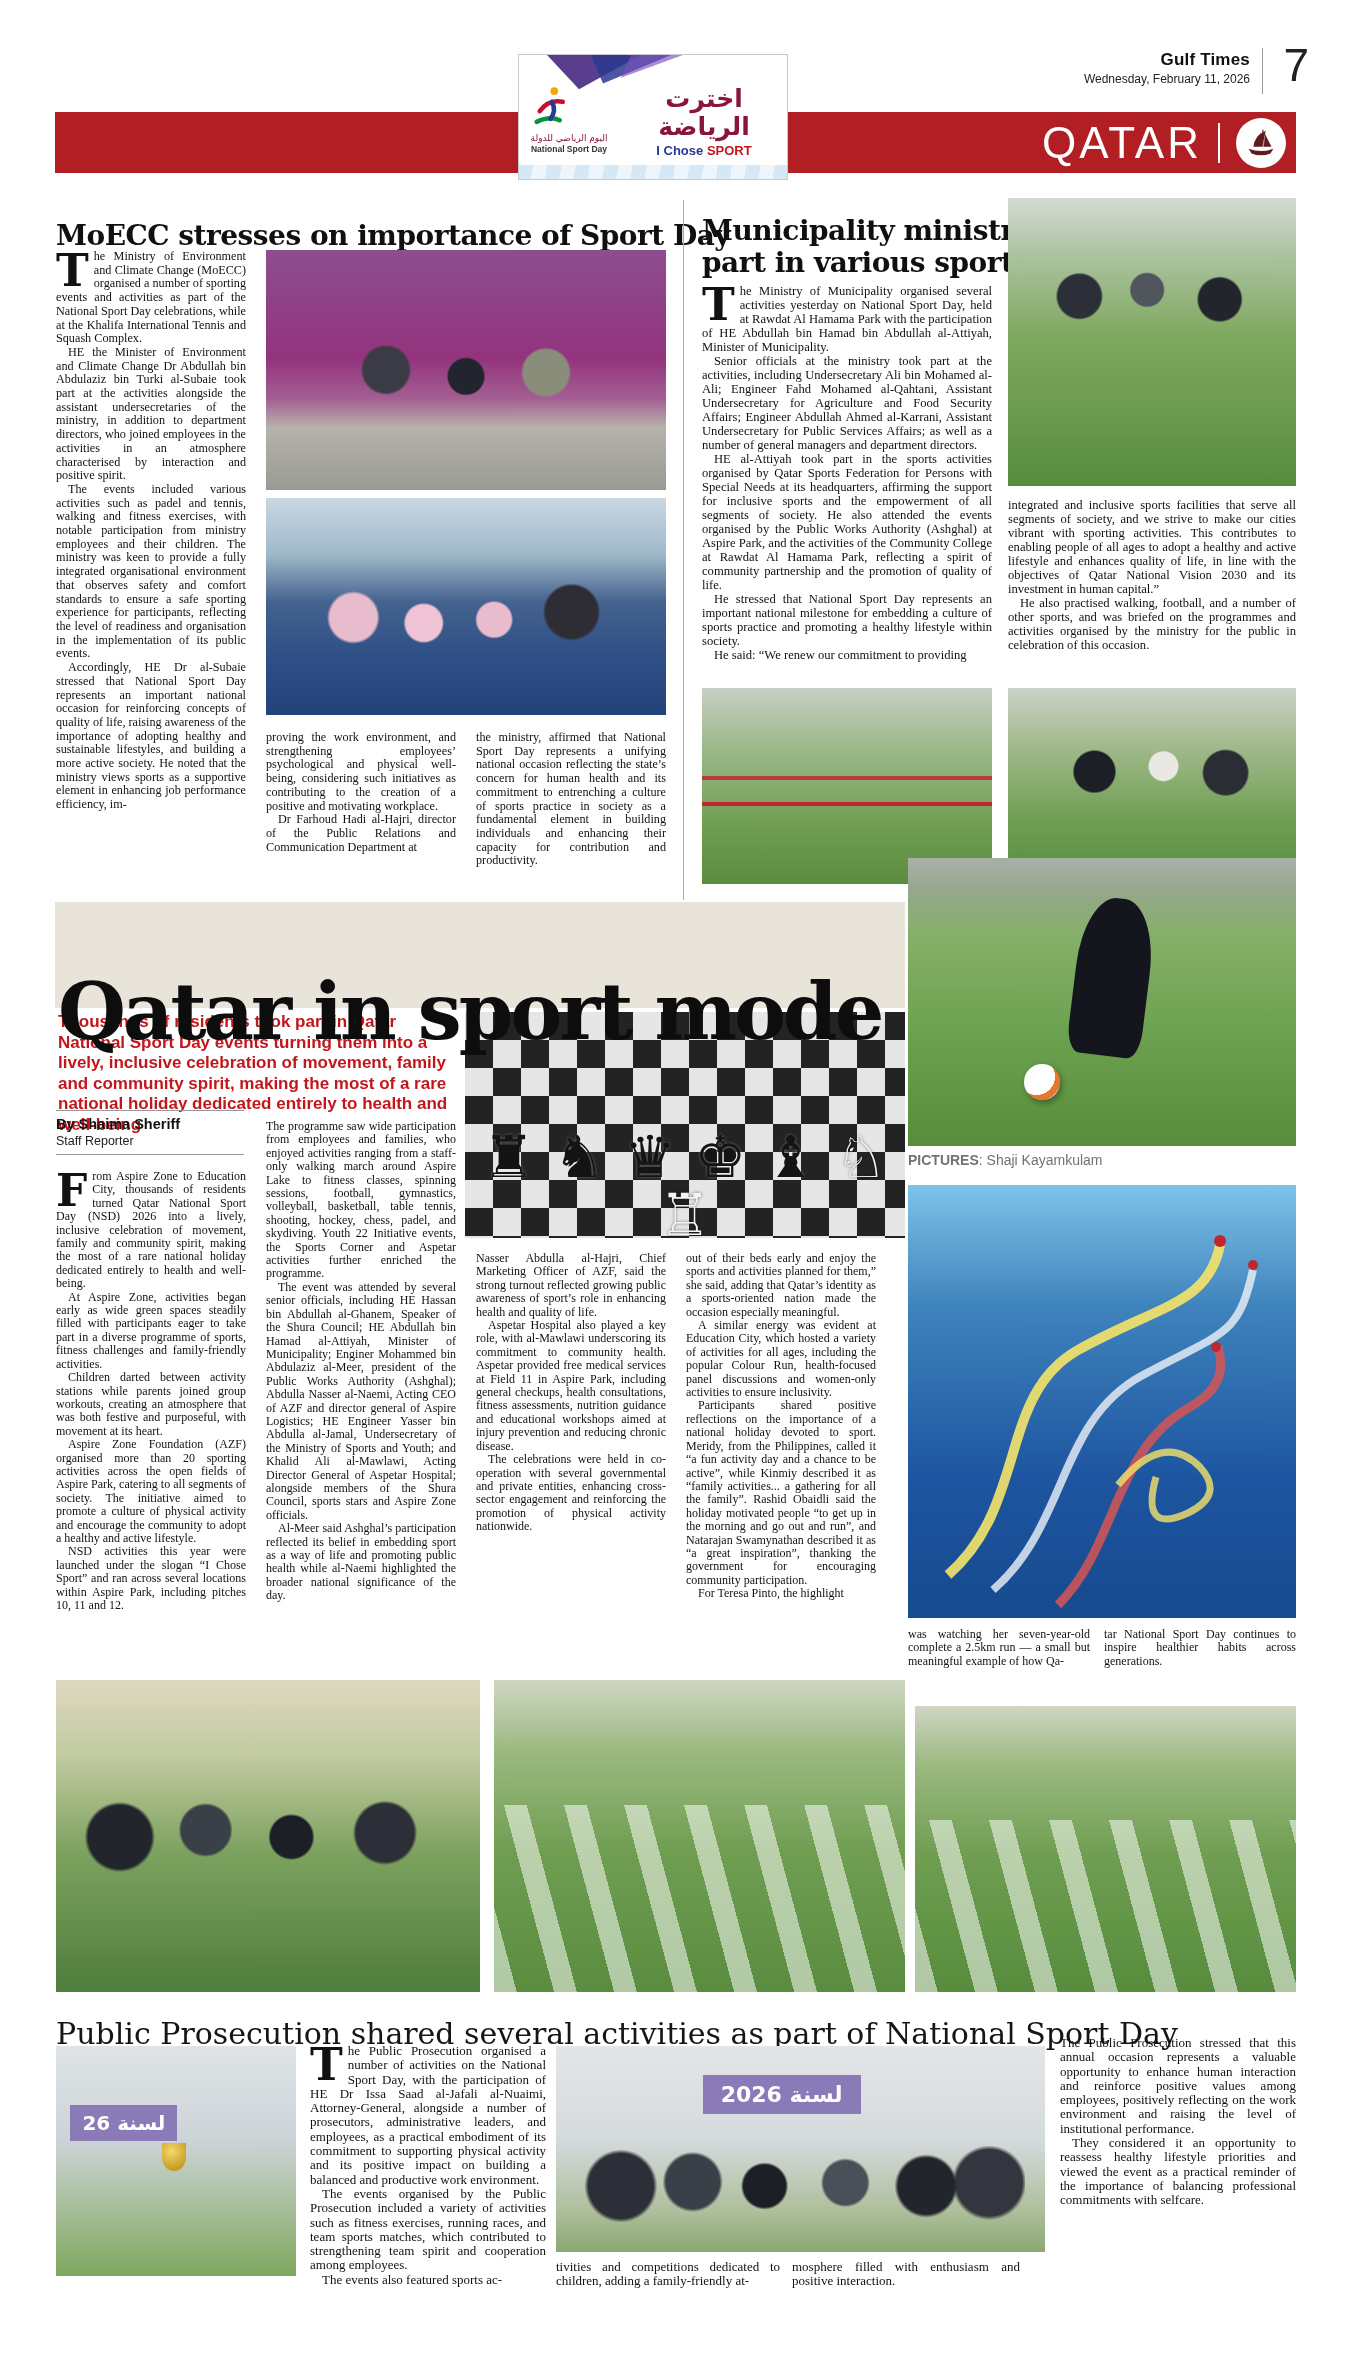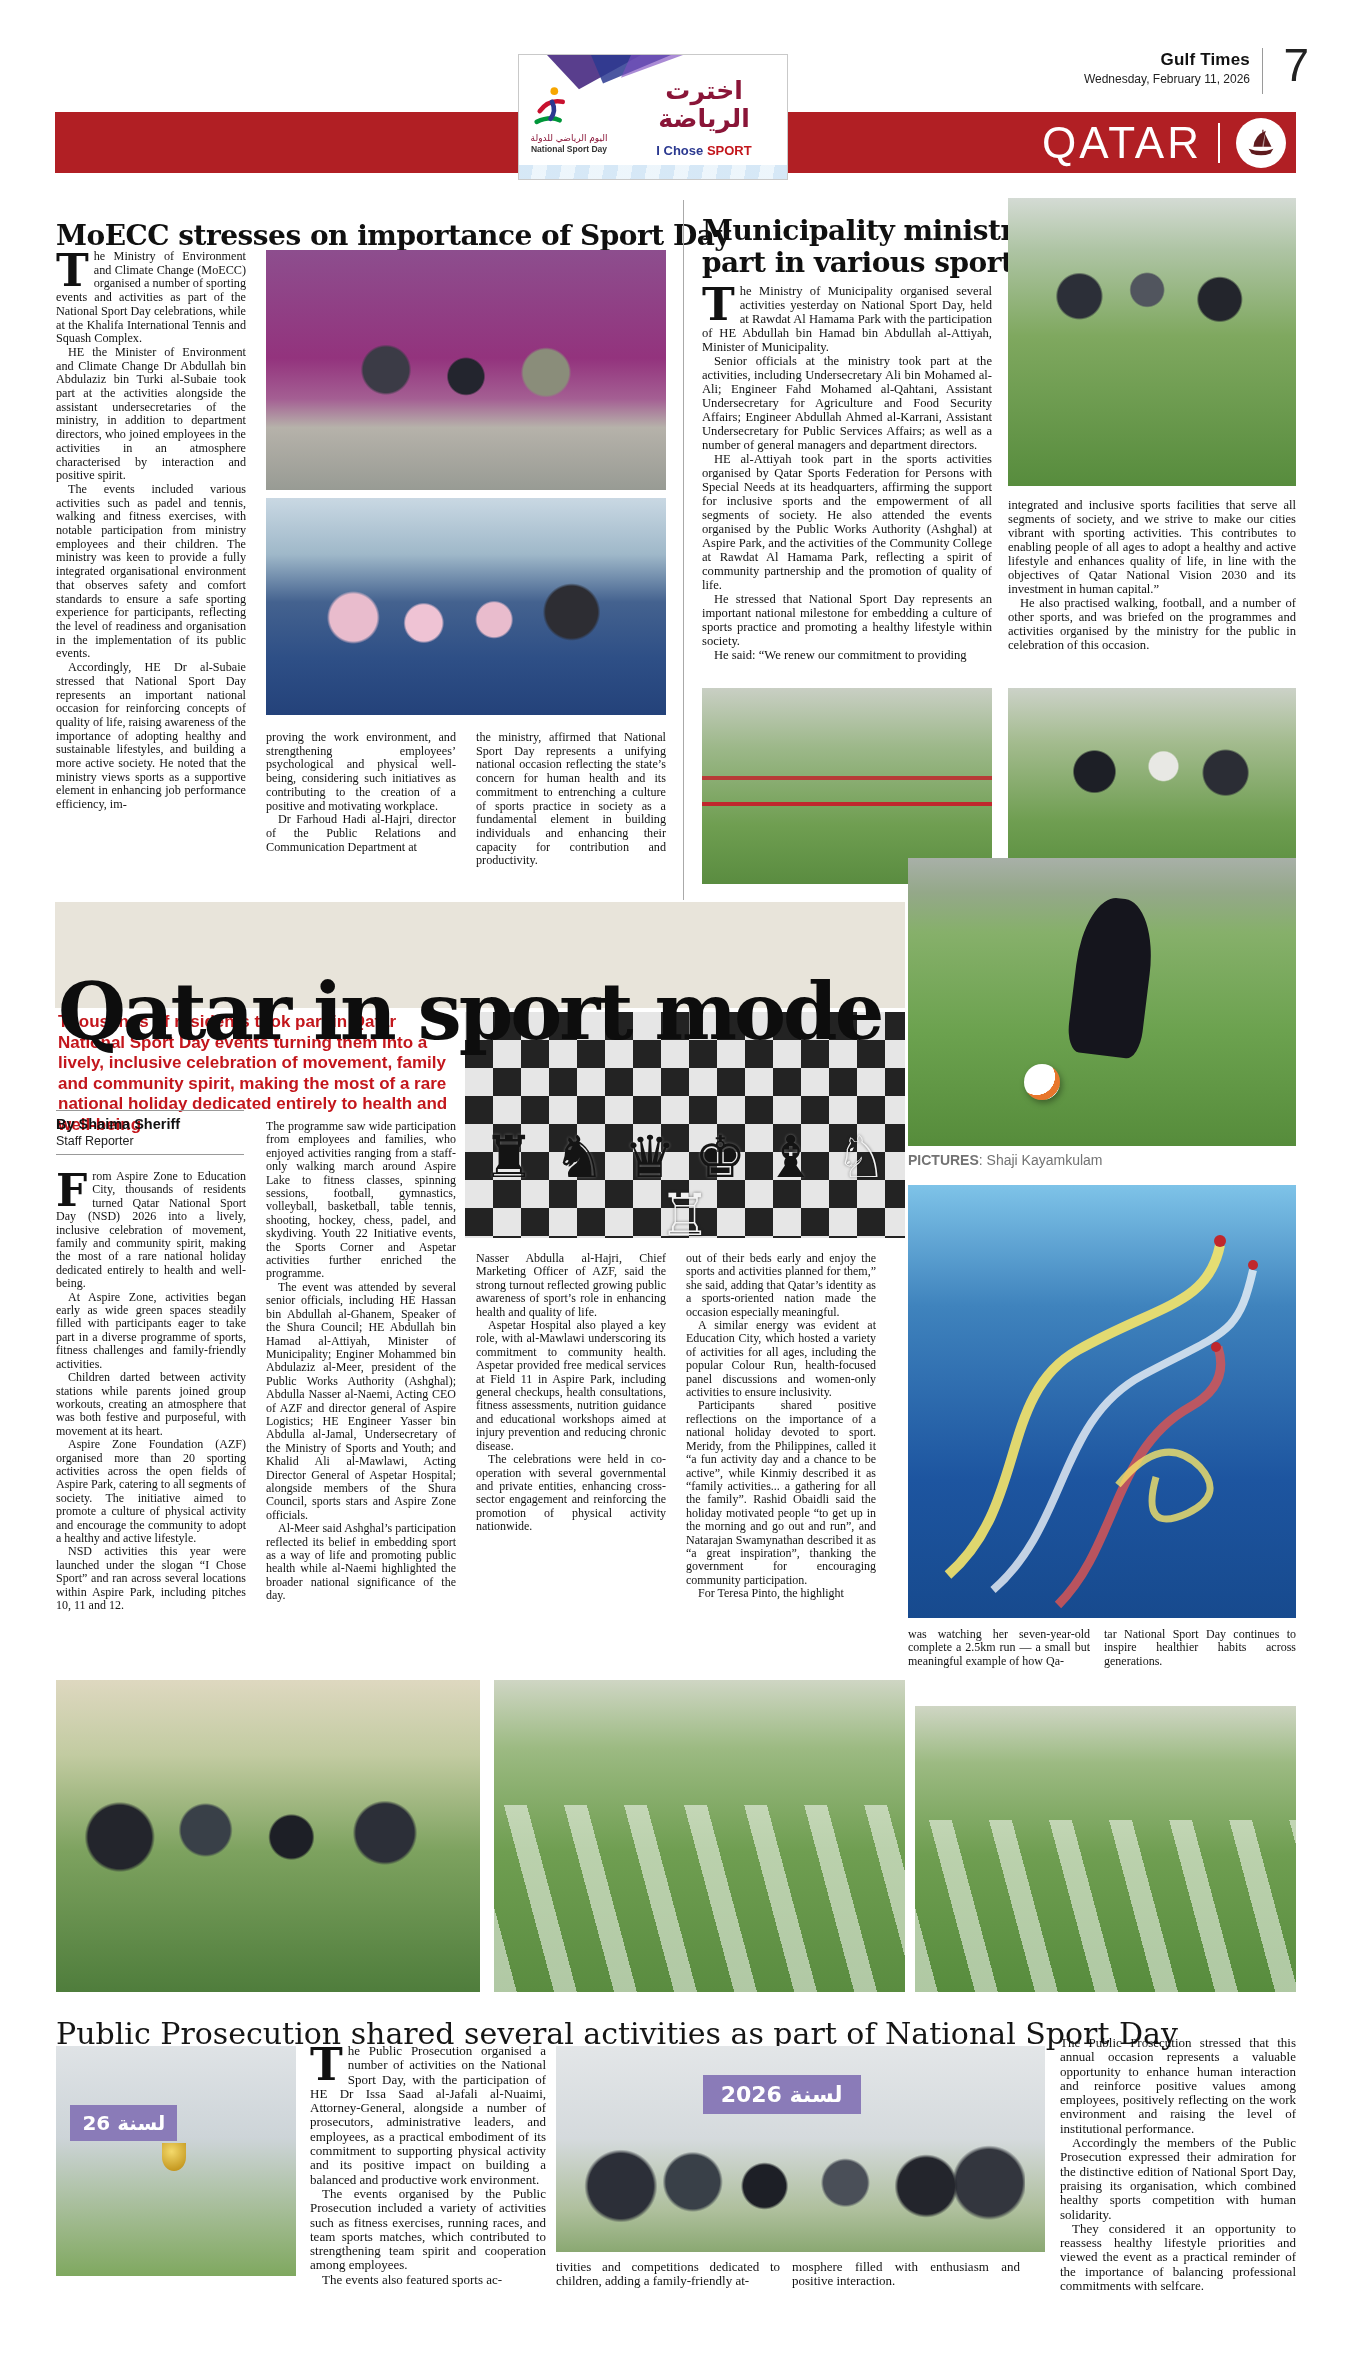--- a/index.html
+++ b/index.html
@@ -27,21 +27,21 @@
   
   .nsd-logo{position:absolute;left:518px;top:54px;width:268px;height:124px;background:#fff;
             border:1px solid #c9c9c9;z-index:5;overflow:hidden;}
   .lg-ribbon{position:absolute;top:0;left:0;width:100%;height:38px;}
   .lg-wave{position:absolute;bottom:0;left:0;right:0;height:14px;
            background:repeating-linear-gradient(100deg,#cfe4f5 0 14px,#eaf4fb 14px 28px);opacity:.85;}
   .lg-figure{position:absolute;left:10px;top:30px;}
   .lg-sub{position:absolute;left:2px;top:78px;width:96px;text-align:center;}
   .lg-sub-ar{font-family:"DejaVu Sans",sans-serif;font-size:9px;color:#8a1538;direction:rtl;}
   .lg-sub-en{font-family:"Liberation Sans",sans-serif;font-size:8.5px;font-weight:bold;color:#333;margin-top:1px;}
-  .lg-ar{position:absolute;right:8px;top:22px;width:150px;text-align:center;direction:rtl;
+  .lg-ar{position:absolute;right:8px;top:30px;width:150px;text-align:center;direction:rtl;
          font-family:"DejaVu Sans",sans-serif;font-weight:bold;color:#8a1538;}
   .lg-ar div{font-size:25px;line-height:28px;}
   .lg-tag{position:absolute;right:8px;top:88px;width:150px;text-align:center;
           font-family:"Liberation Sans",sans-serif;font-size:13px;font-weight:bold;}
   .lg-tag .t1{color:#2b3990;} .lg-tag .t2{color:#c3161c;}
 
   
   .headline{font-family:"DejaVu Serif",serif;font-weight:bold;color:#101010;letter-spacing:-.5px;}
   .a1-headline{left:56px;top:200px;font-size:28px;white-space:nowrap;}
   .a2-headline{left:702px;top:196px;width:480px;font-size:28px;line-height:32px;}
@@ -337,17 +337,16 @@
     <span class="p4-sign-m">لسنة 2026</span>
   </div>
   <div class="col art4 a4-cap1">
     <p class="first">tivities and competitions dedicated to children, adding a family-friendly at-</p>
   </div>
   <div class="col art4 a4-cap2">
     <p class="first">mosphere filled with enthusiasm and positive interaction.</p>
   </div>
   <div class="col art4 a4-col2">
     <p class="first">The Public Prosecution stressed that this annual occasion represents a valuable opportunity to enhance human interaction and reinforce positive values among employees, positively reflecting on the work environment and raising the level of institutional performance.</p>
-    <p>Accordingly the members of the Public Prosecution expressed their admiration for the distinctive edition of National Sport Day, praising its organisation, which combined healthy sports competition with human solidarity.</p>
     <p>They considered it an opportunity to reassess healthy lifestyle priorities and viewed the event as a practical reminder of the importance of balancing professional commitments with selfcare.</p>
   </div>
 
 </div>
 
 </body></html>

